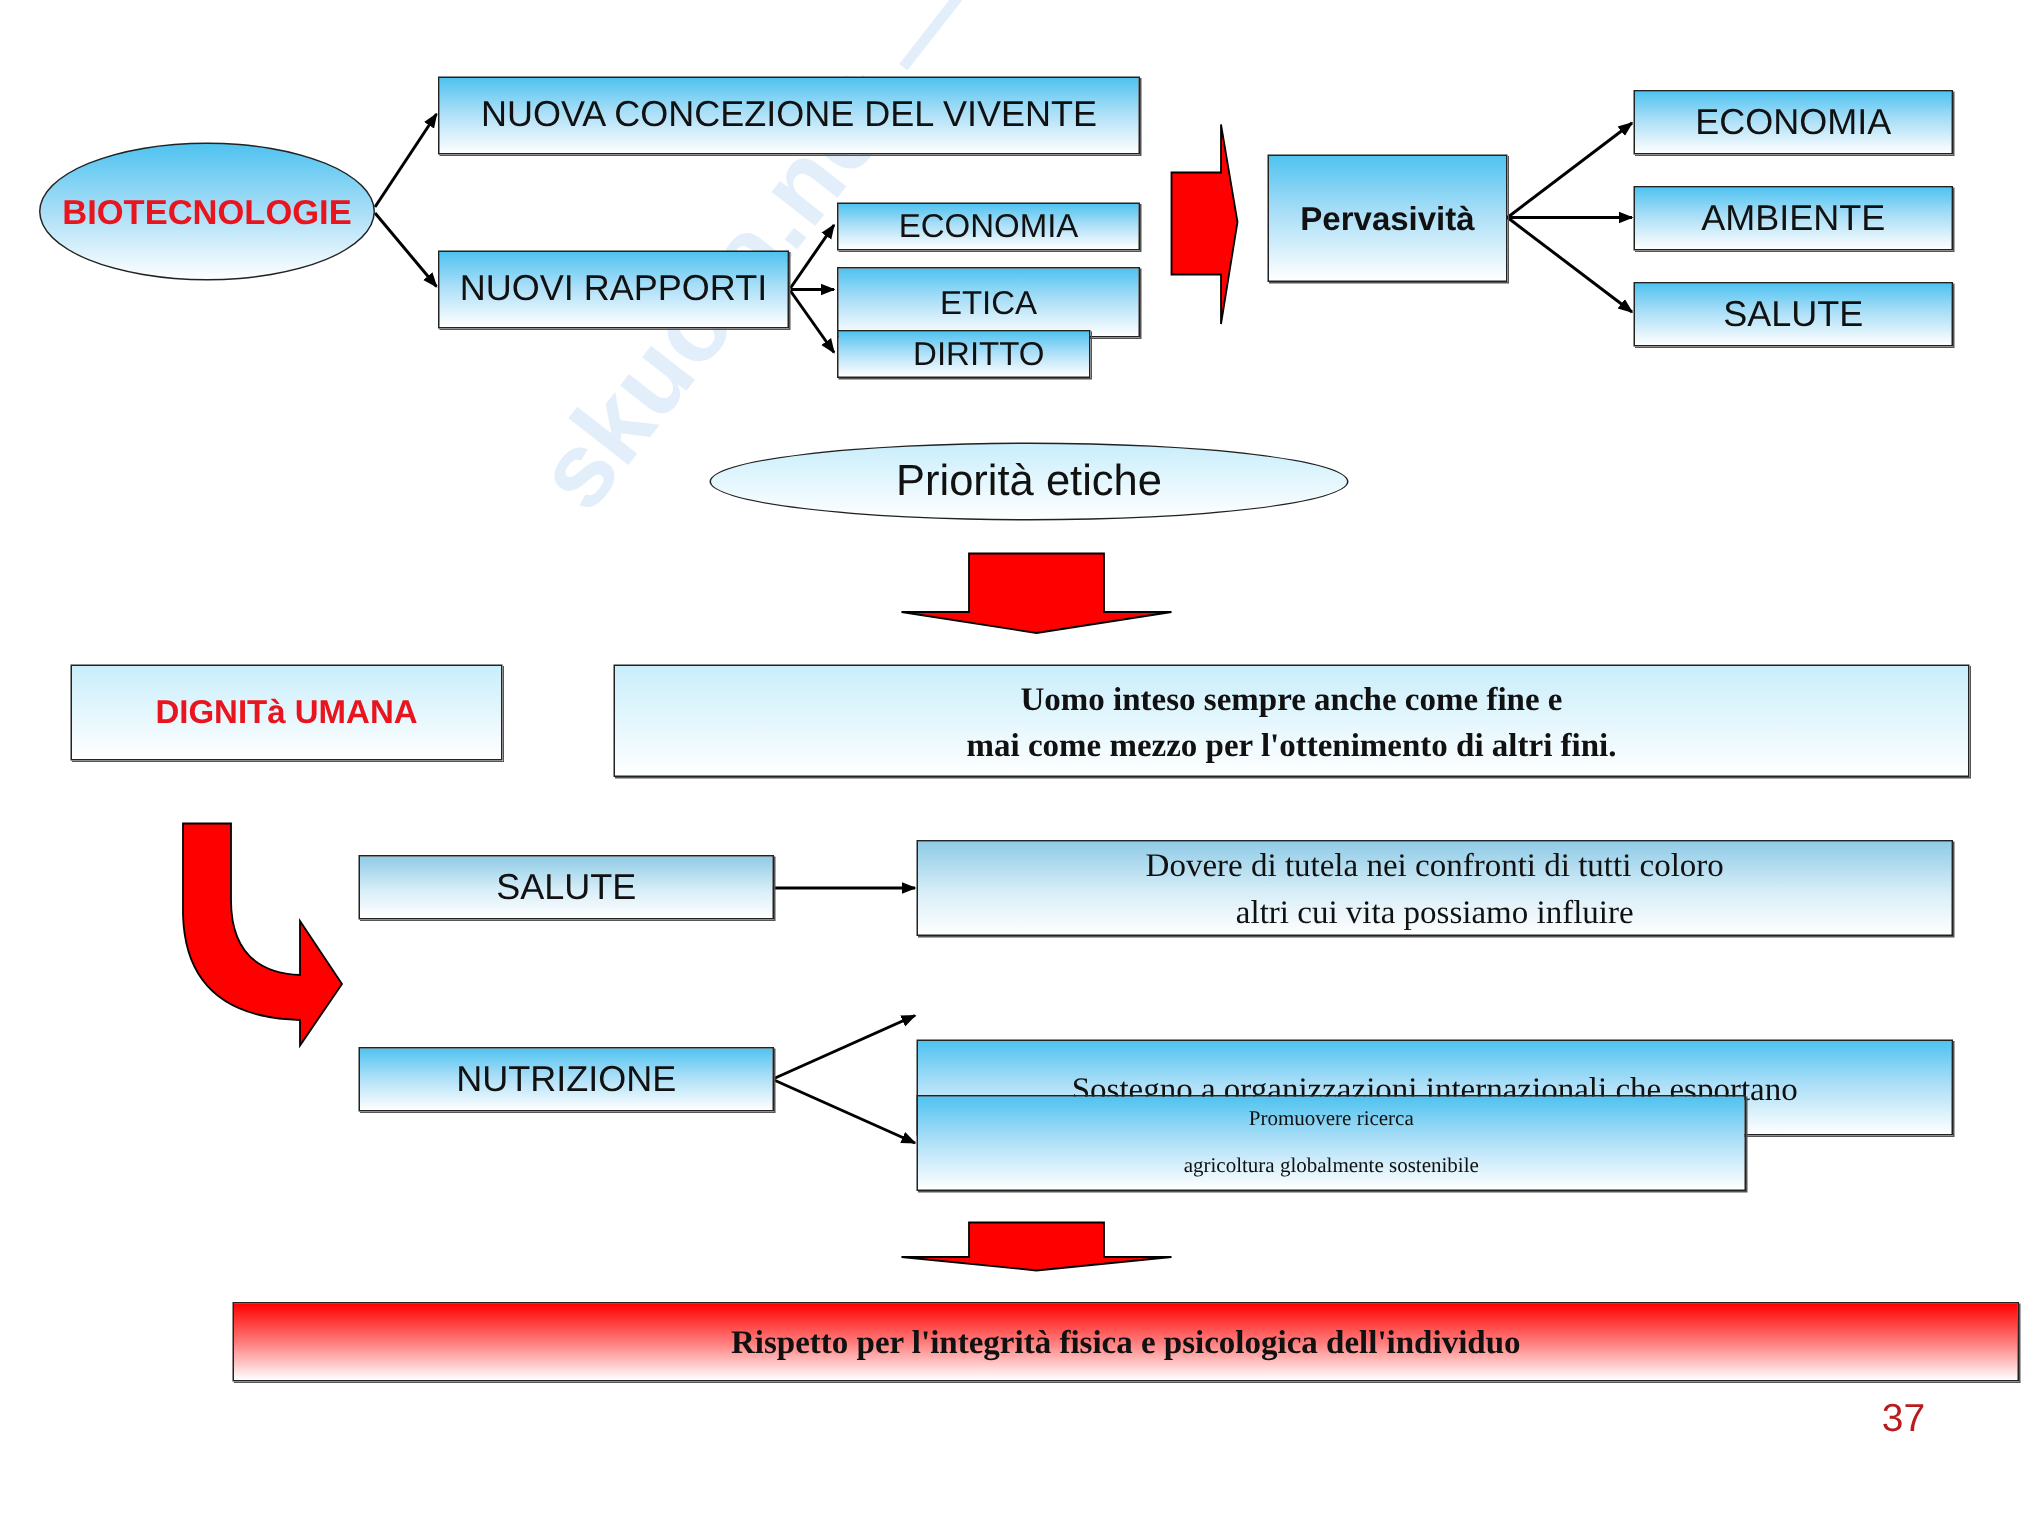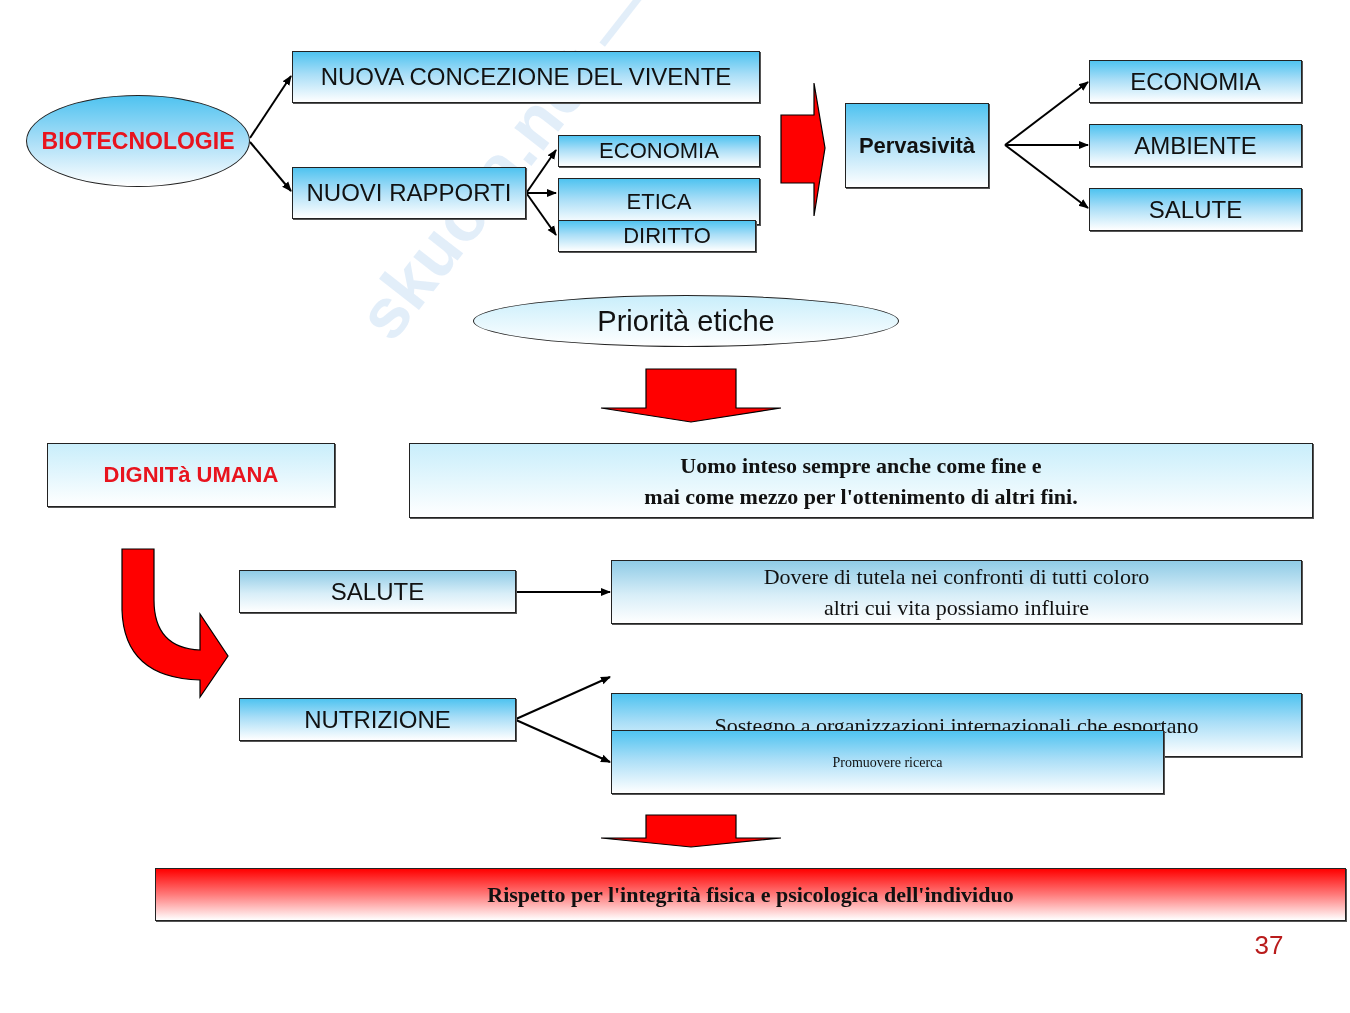--- a/index.html
+++ b/index.html
@@ -71,25 +71,25 @@
 <div class="box blue sans lbl" style="left:292px; top:167px; width:234px; height:52px; font-size:24px;">
   <span>NUOVI RAPPORTI</span>
 </div>
 
 <div class="box blue sans small" style="left:558px; top:135px; width:202px; height:32px;">
   <span>ECONOMIA</span>
 </div>
 <div class="box blue sans small" style="left:558px; top:178px; width:202px; height:47px;">
   <span>ETICA</span>
 </div>
-<div class="box blue sans small" style="left:558px; top:220px; width:198px; height:32px;padding-left:20px;">
+<div class="box blue sans small" style="left:558px; top:220px; width:169px; height:32px;padding-left:20px;">
   <span>DIRITTO</span>
 </div>
 
-<div class="box blue sans" style="left:845px; top:103px; width:144px; height:85px;">
+<div class="box blue sans" style="left:845px; top:103px; width:160px; height:85px;">
   <span style="font-weight:bold; font-size:22px;">Pervasività</span>
 </div>
 
 <div class="box blue sans lbl" style="left:1089px; top:60px; width:213px; height:43px;">
   <span>ECONOMIA</span>
 </div>
 <div class="box blue sans lbl" style="left:1089px; top:124px; width:213px; height:43px;">
   <span>AMBIENTE</span>
 </div>
 <div class="box blue sans lbl" style="left:1089px; top:188px; width:213px; height:43px;">
@@ -121,19 +121,20 @@
   <span>Dovere di tutela nei confronti di tutti coloro</span>
   <span>altri cui vita possiamo influire</span>
 </div>
 
 <div class="box blue serif two-line" style="left:611px; top:645px; width:691px; height:64px; flex-direction:column; font-size:22px;margin-top:48px;">
   <span>Sostegno a organizzazioni internazionali che esportano</span>
 </div>
 
 <div class="box blue serif two-line" style="left:611px; top:730px; width:553px; height:64px; flex-direction:column; font-size:14px;">
   <span>Promuovere  ricerca</span>
+  <span>agricoltura globalmente sostenibile</span>
 </div>
 
 <div class="box red serif" style="left:111px; top:868px; width:1191px; height:53px; font-weight:bold; font-size:22px;">
   <span>Rispetto per l'integrità fisica e psicologica dell'individuo</span>
 </div>
 
 <div class="abs sans" style="left:1244px; top:930px; width:50px; height:34px; font-size:26px; color:#b91c1c; text-align:center;">37</div>
 
 </body></html>

